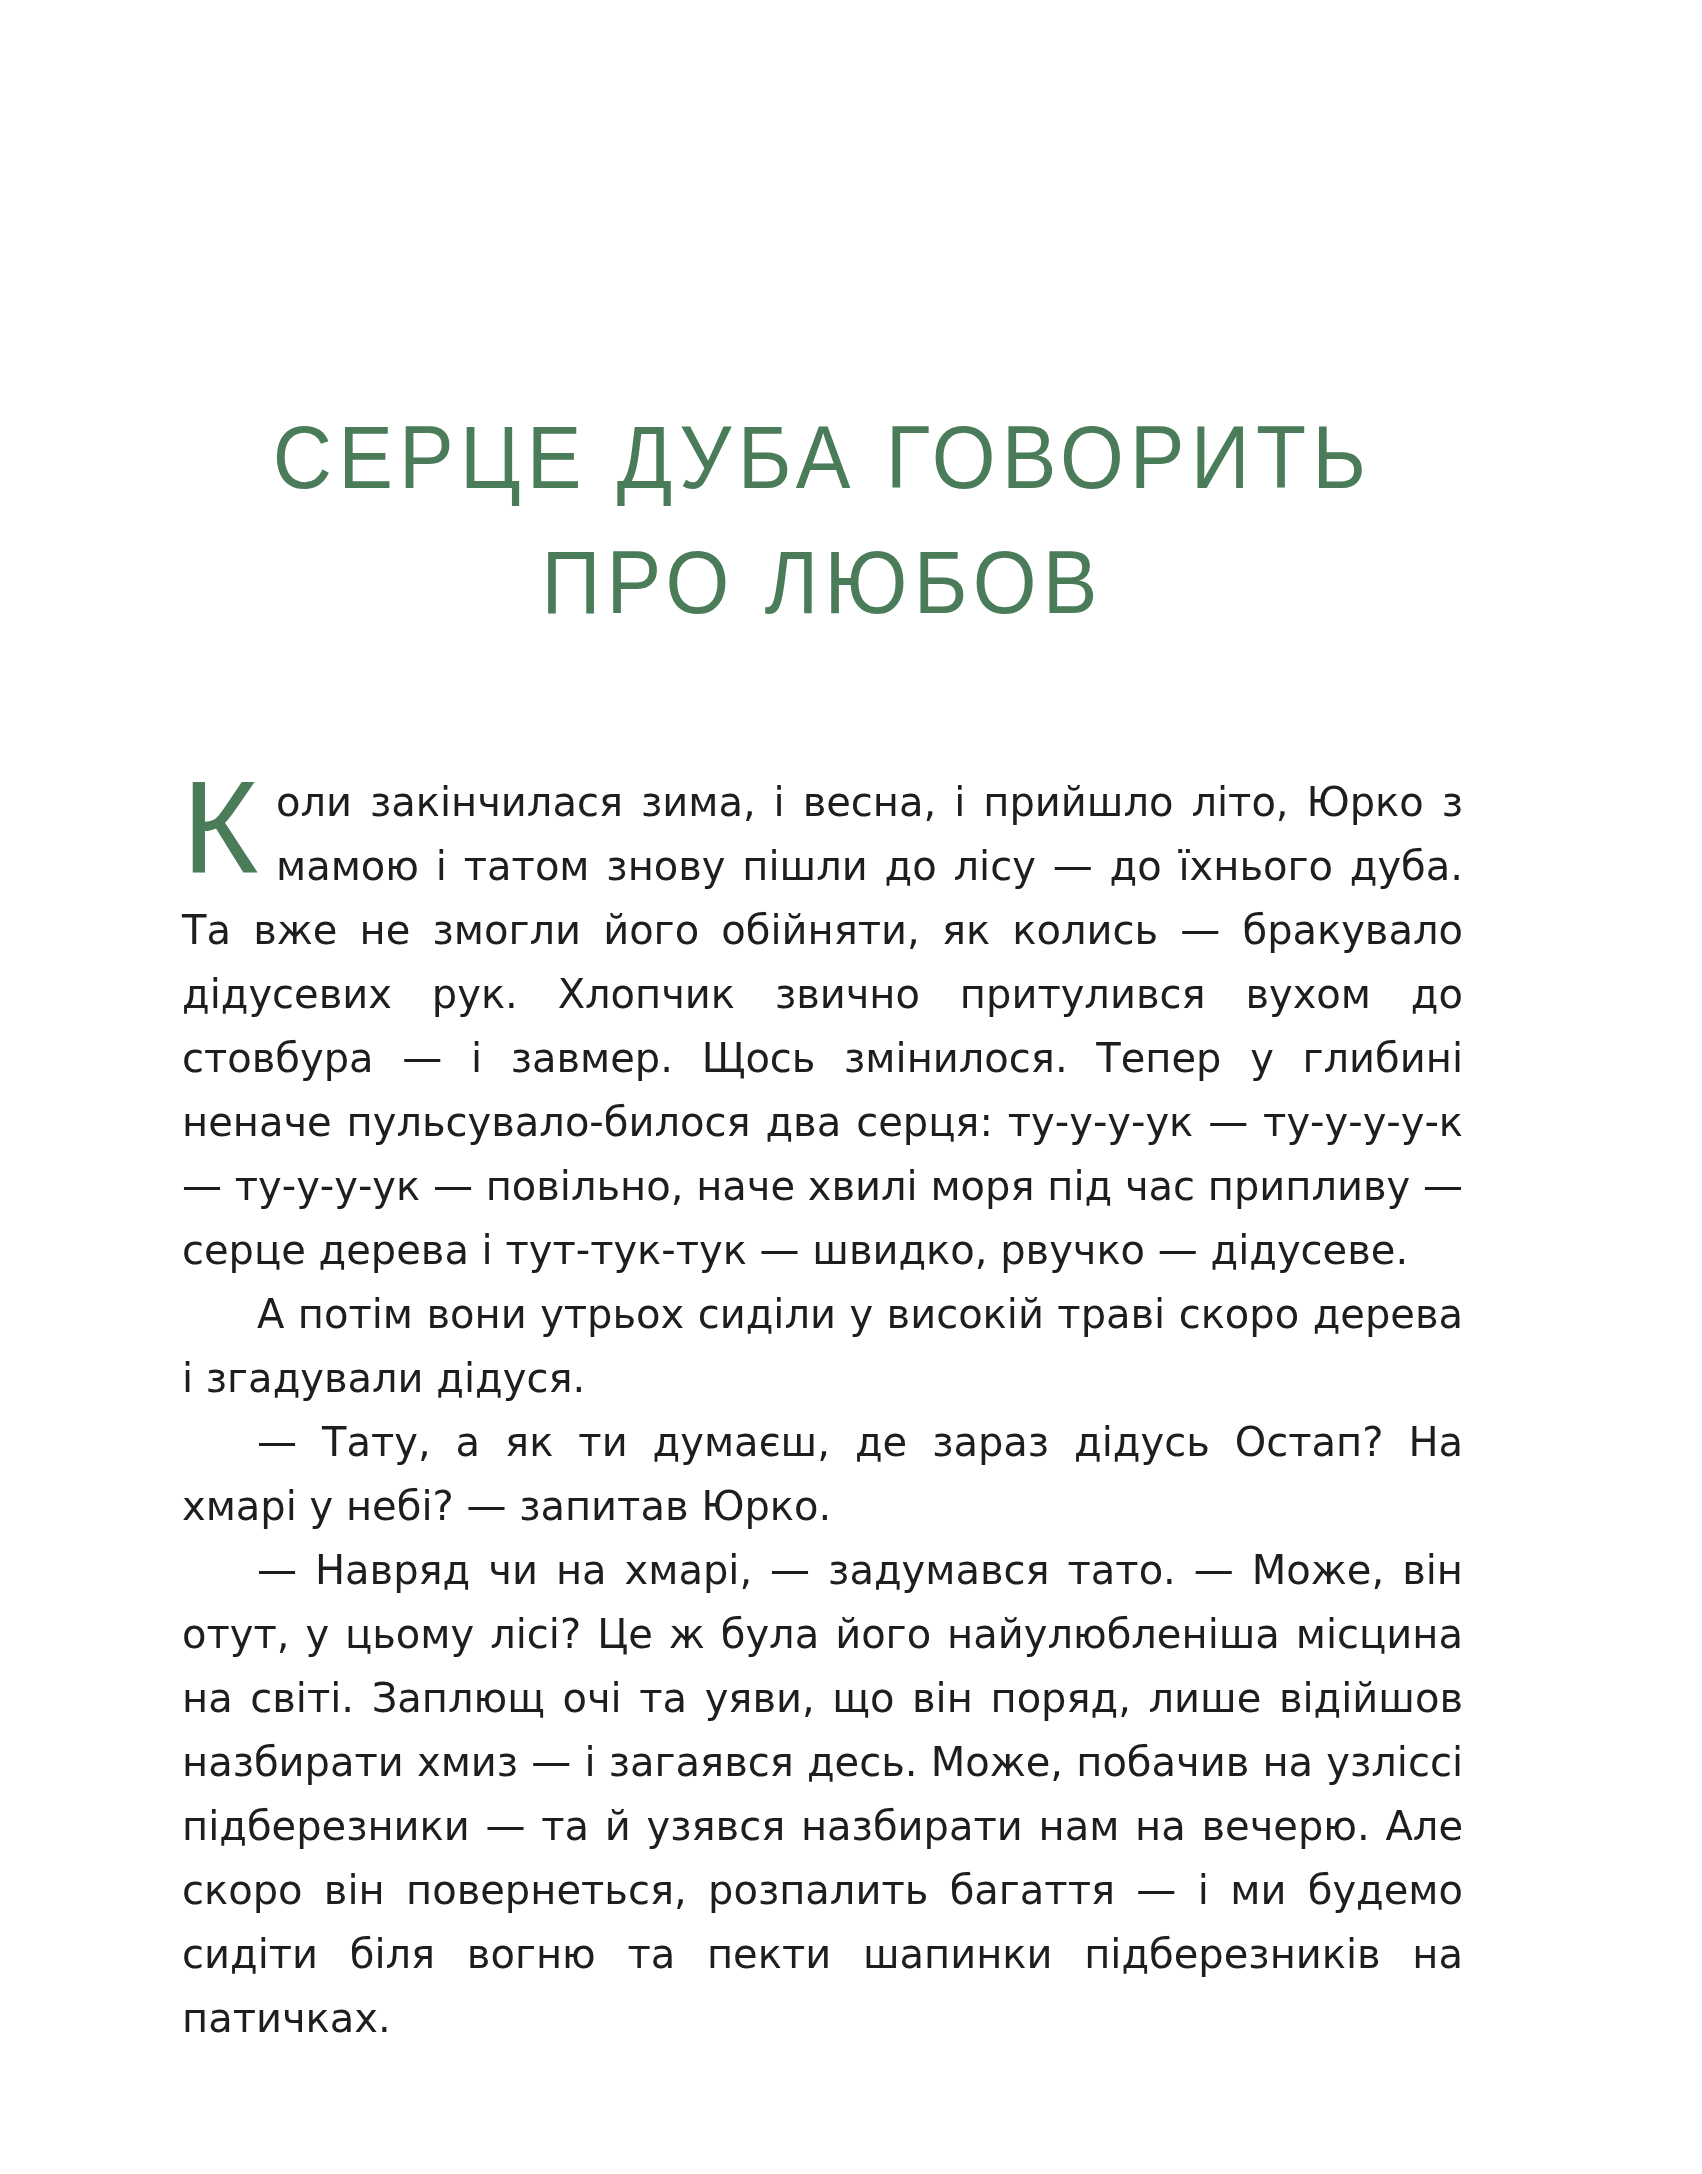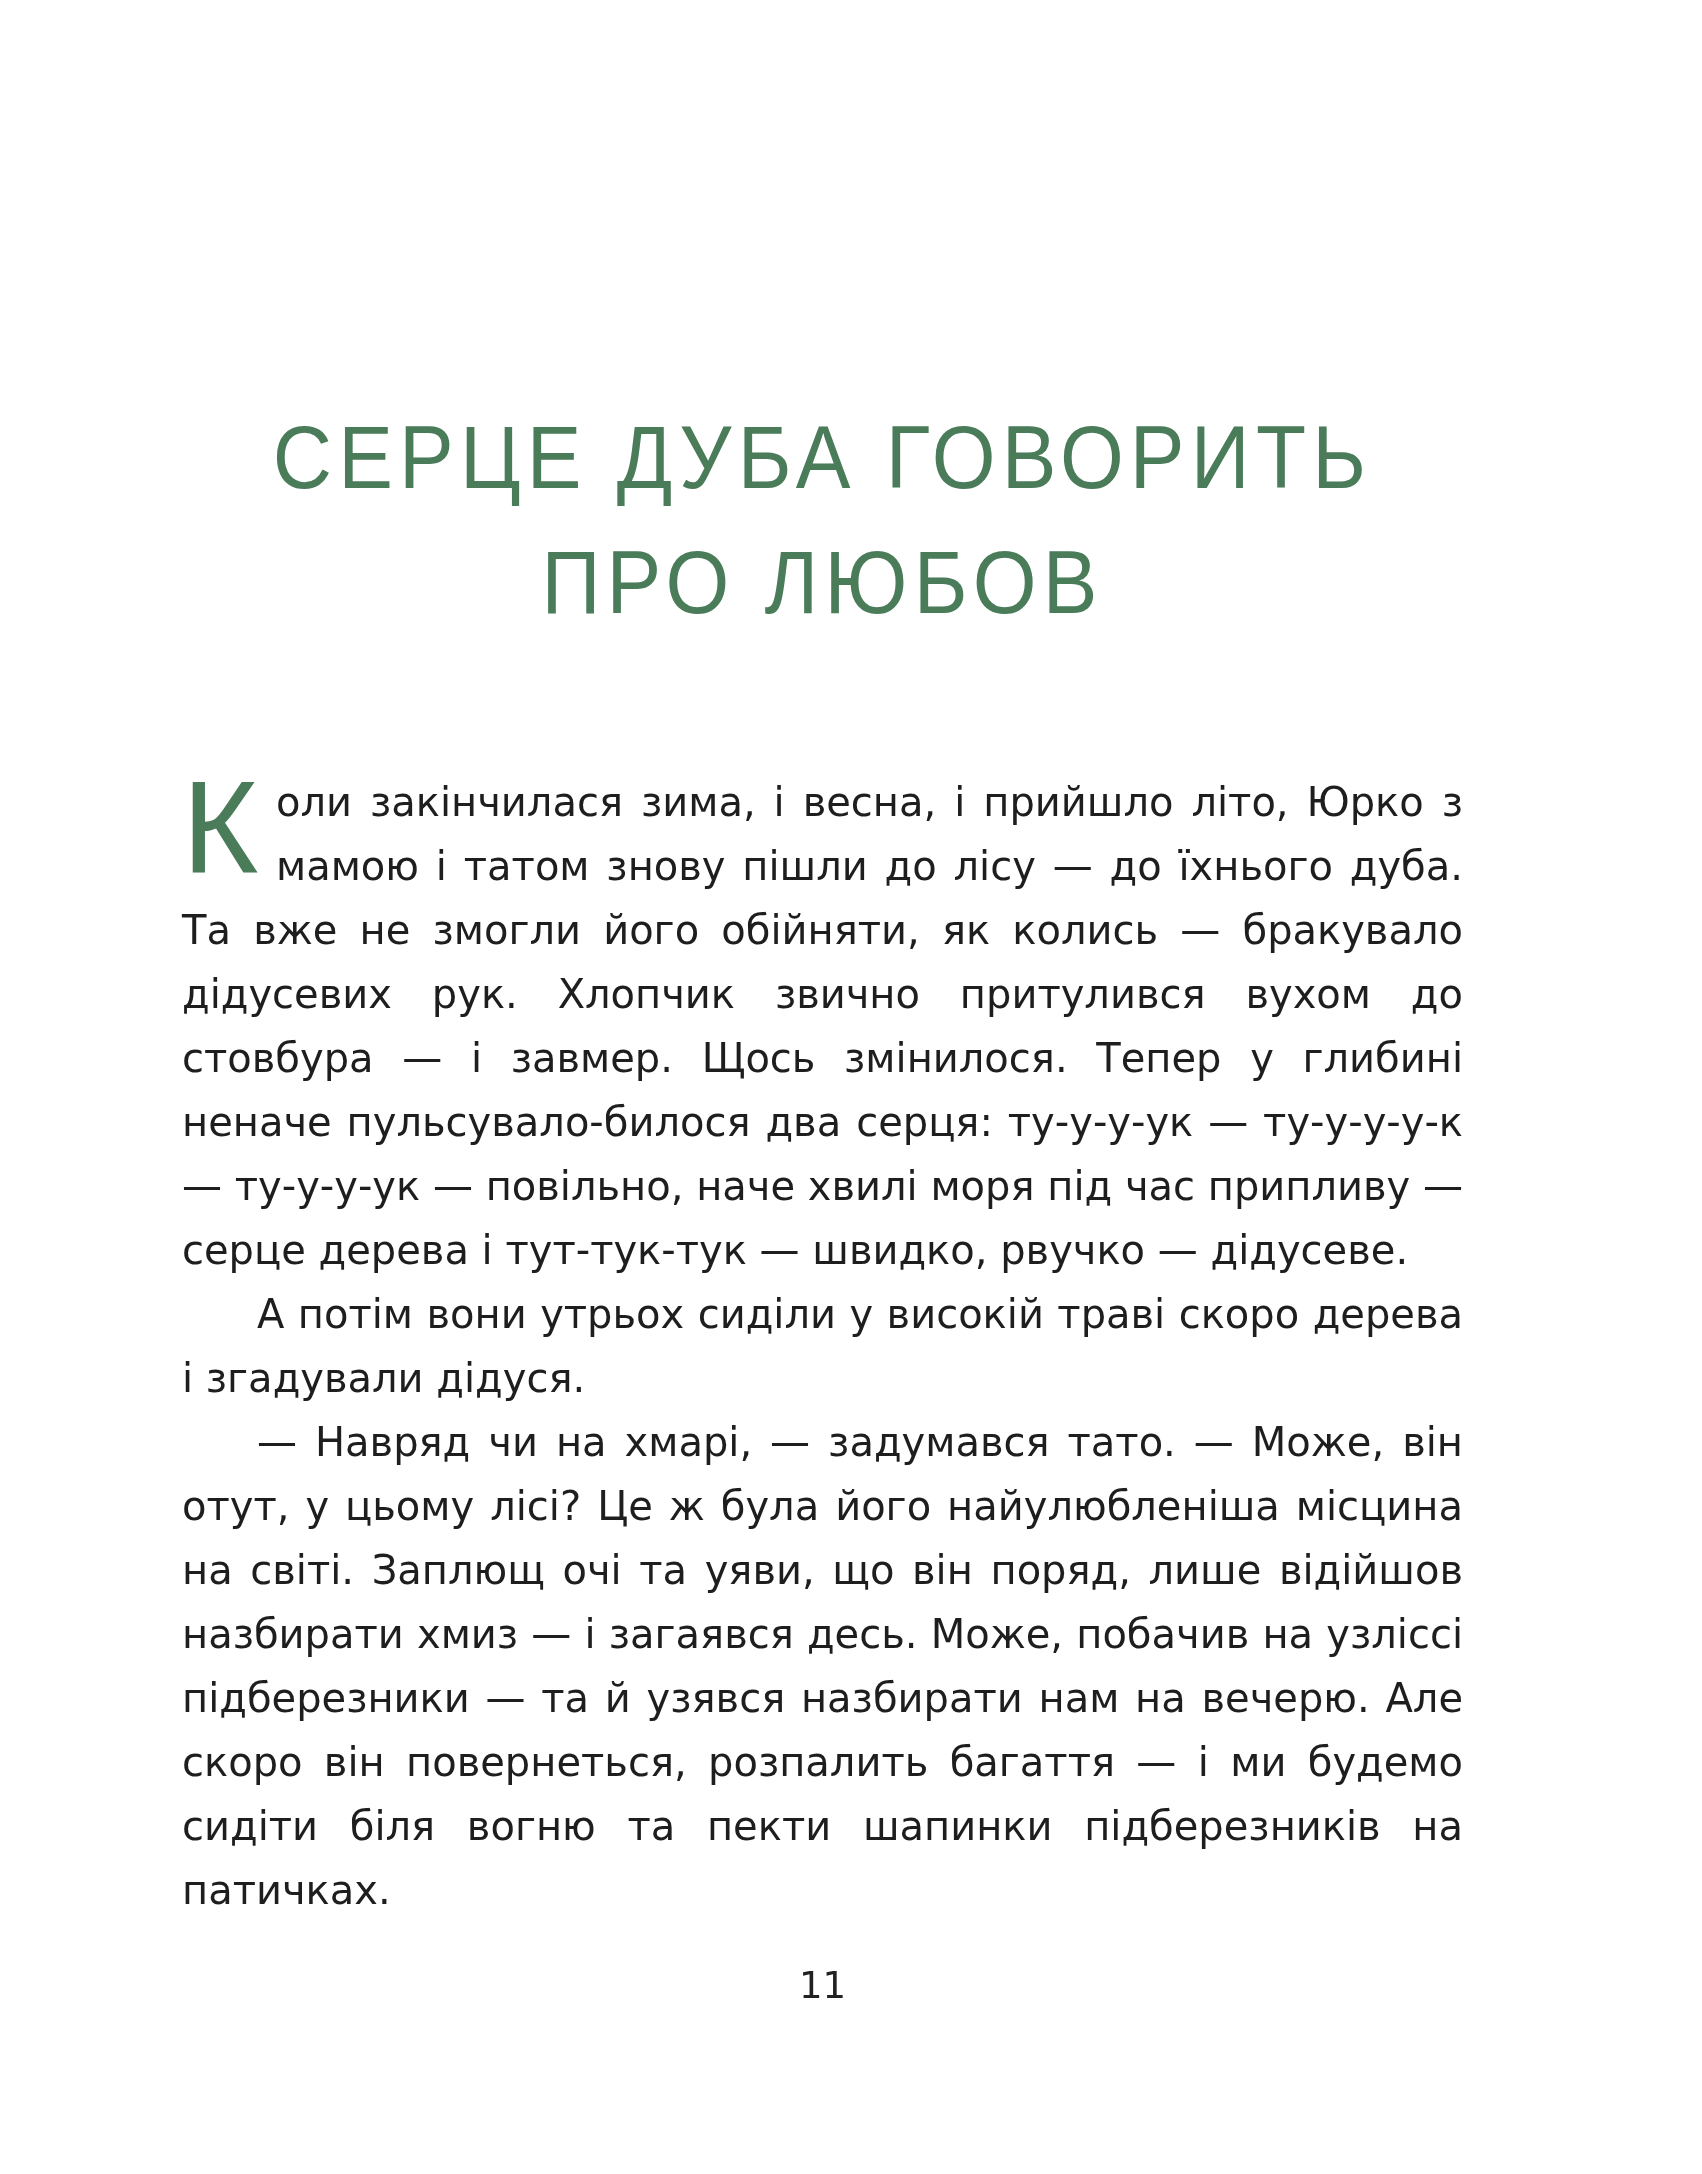--- a/index.html
+++ b/index.html
@@ -80,20 +80,20 @@
     <h1 class="chapter-title">
       <span class="title-line">СЕРЦЕ ДУБА ГОВОРИТЬ</span>
       <span class="title-line">ПРО ЛЮБОВ</span>
     </h1>
 
     <div class="body-text">
       <p>
         <span class="dropcap">К</span><span>оли закінчилася зима, і весна, і прийшло літо, Юрко з мамою і татом знову пішли до лісу — до їхнього дуба. Та вже не змогли його обійняти, як колись — бракувало дідусевих рук. Хлопчик звично притулився вухом до стовбура — і завмер. Щось змінилося. Тепер у глибині неначе пульсувало-билося два серця: ту-у-у-ук — ту-у-у-у-к — ту-у-у-ук — повільно, наче хвилі моря під час припливу — серце дерева і тут-тук-тук — швидко, рвучко — дідусеве.</span>
       </p>
       <p class="indent">А потім вони утрьох сиділи у високій траві скоро дерева і згадували дідуся.</p>
+      <p class="indent">— Тату, а як ти думаєш, де зараз дідусь Остап? На хмарі у небі? — запитав Юрко.</p>
       <p class="indent">— Навряд чи на хмарі, — задумався тато. — Може, він отут, у цьому лісі? Це ж була його найулюбленіша місцина на світі. Заплющ очі та уяви, що він поряд, лише відійшов назбирати хмиз — і загаявся десь. Може, побачив на узліссі підберезники — та й узявся назбирати нам на вечерю. Але скоро він повернеться, розпалить багаття — і ми будемо сидіти біля вогню та пекти шапинки підберезників на патичках.</p>
     </div>
 
   </div>
 
-  <div class="page-number">11</div>
 </div>
 
 
 </body></html>

